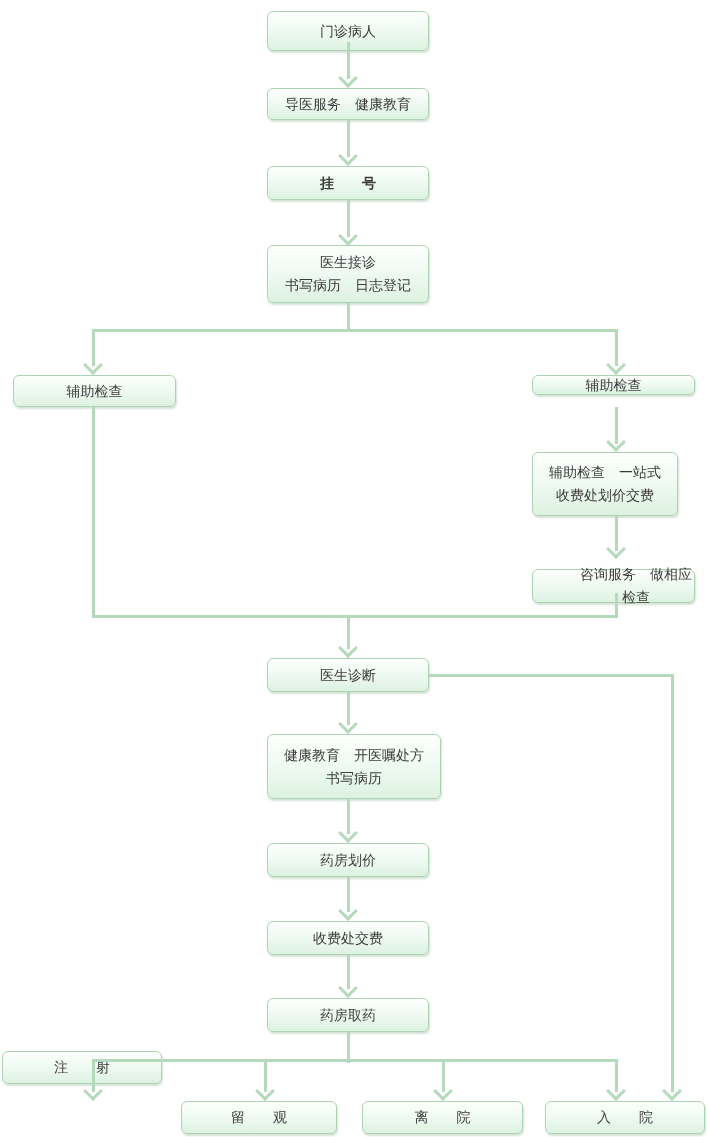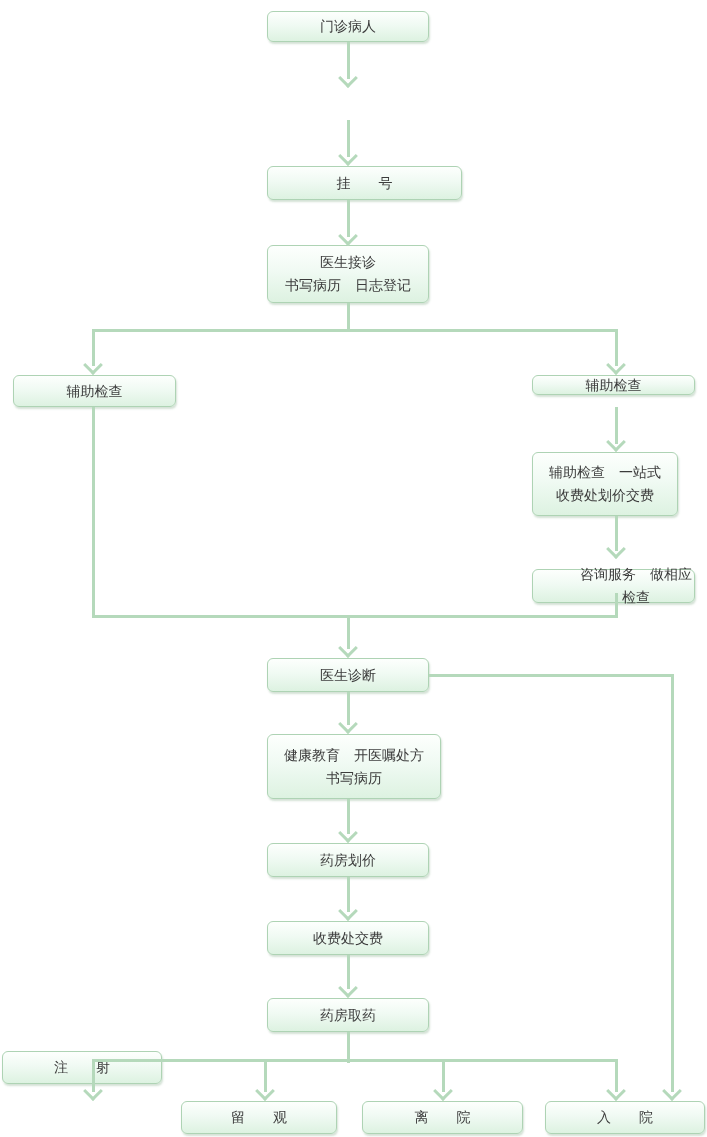--- a/index.html
+++ b/index.html
@@ -33,24 +33,27 @@
     border-right:3px solid #b5d9bb;
     border-bottom:3px solid #b5d9bb;
     transform:rotate(45deg);
   }
 </style>
 </head>
 <body>
 
 <div class="canvas">
 
-  <div class="node" style="left:267px;top:11px;width:162px;height:31px;">
+  <div class="node" style="left:267px;top:11px;width:162px;height:40px;">
       <span class="node-label">门诊病人</span>
     </div>
-  <div class="node" style="left:267px;top:166px;width:195px;height:34px;">
+  <div class="node" style="left:267px;top:88px;width:162px;height:32px;">
+      <span class="node-label">导医服务　健康教育</span>
+    </div>
+  <div class="node" style="left:267px;top:166px;width:162px;height:34px;font-weight:bold;">
       <span class="node-label">挂　　号</span>
     </div>
   <div class="node" style="left:267px;top:245px;width:162px;height:58px;">
       <span class="node-label">医生接诊
 书写病历　日志登记</span>
     </div>
   <div class="node" style="left:13px;top:375px;width:163px;height:32px;">
       <span class="node-label">辅助检查</span>
     </div>
   <div class="node" style="left:532px;top:375px;width:163px;height:20px;">

